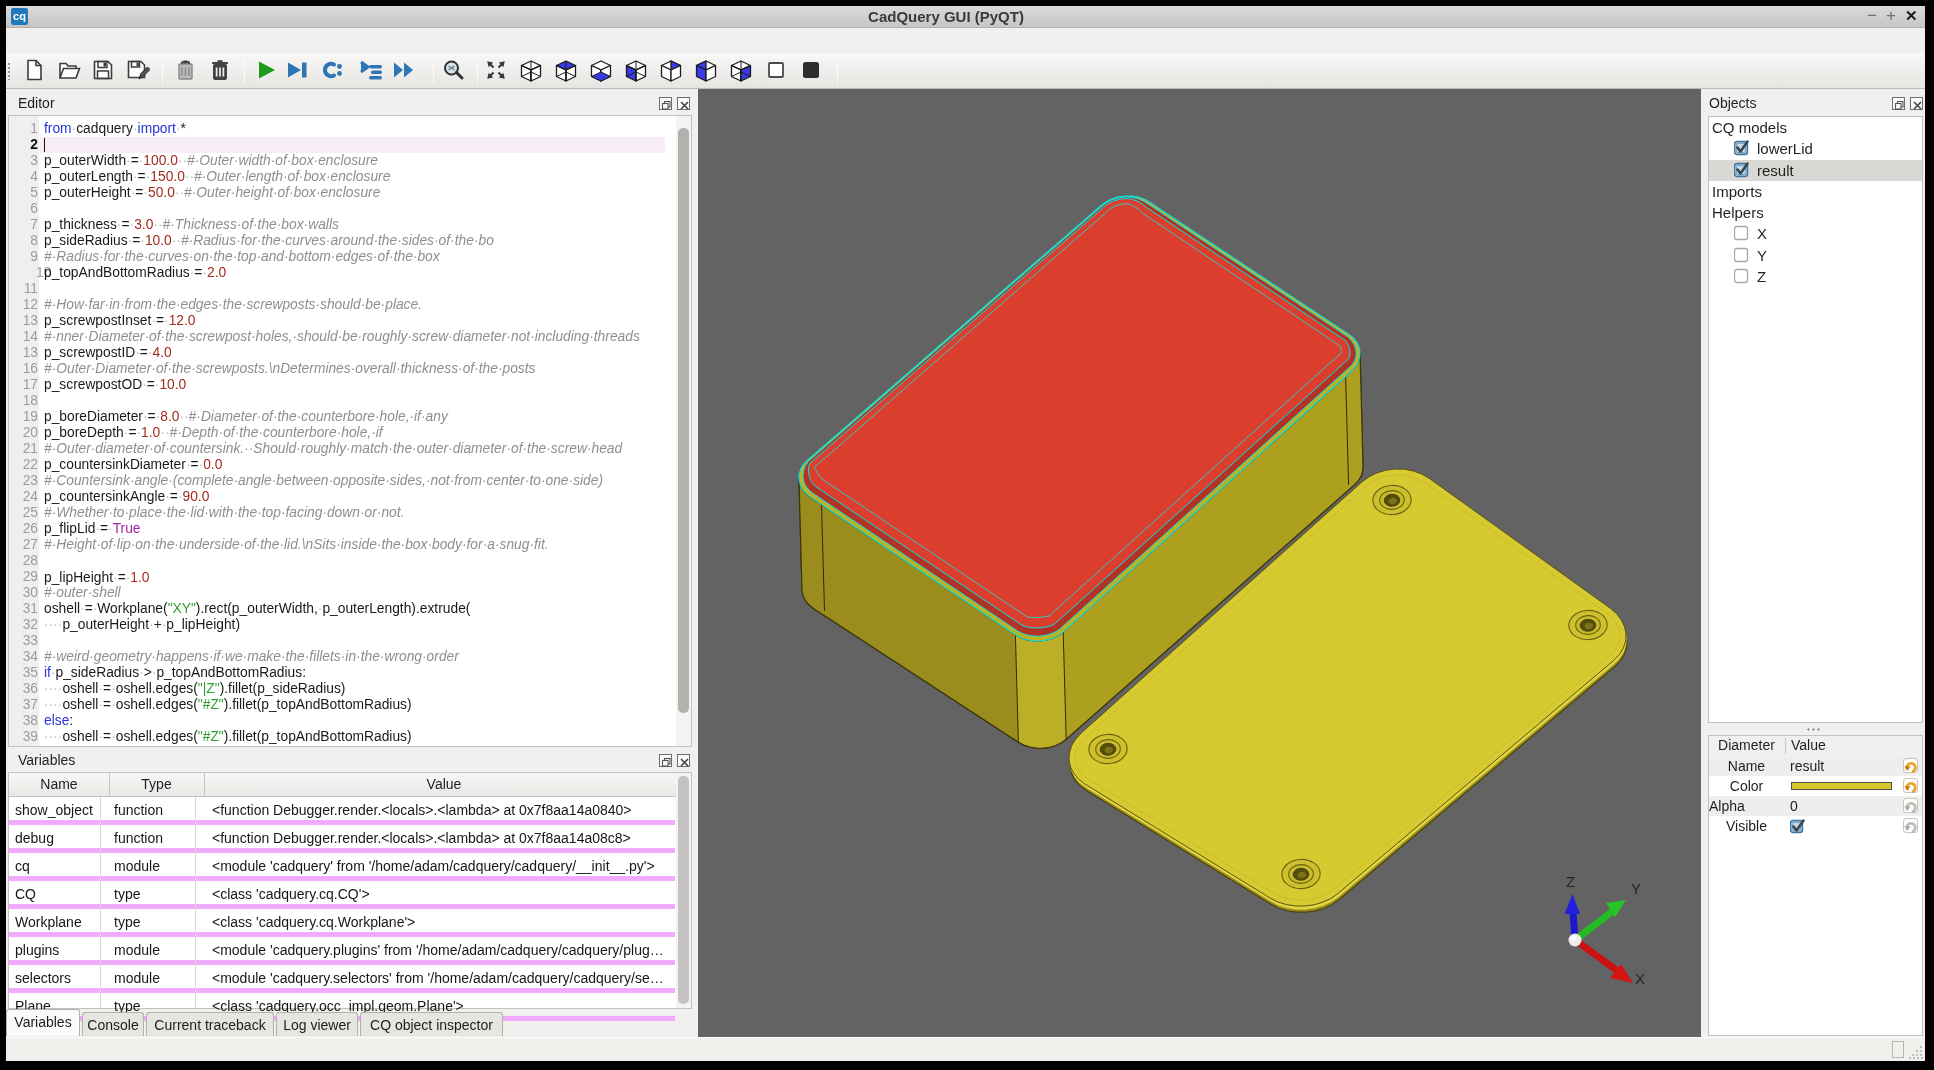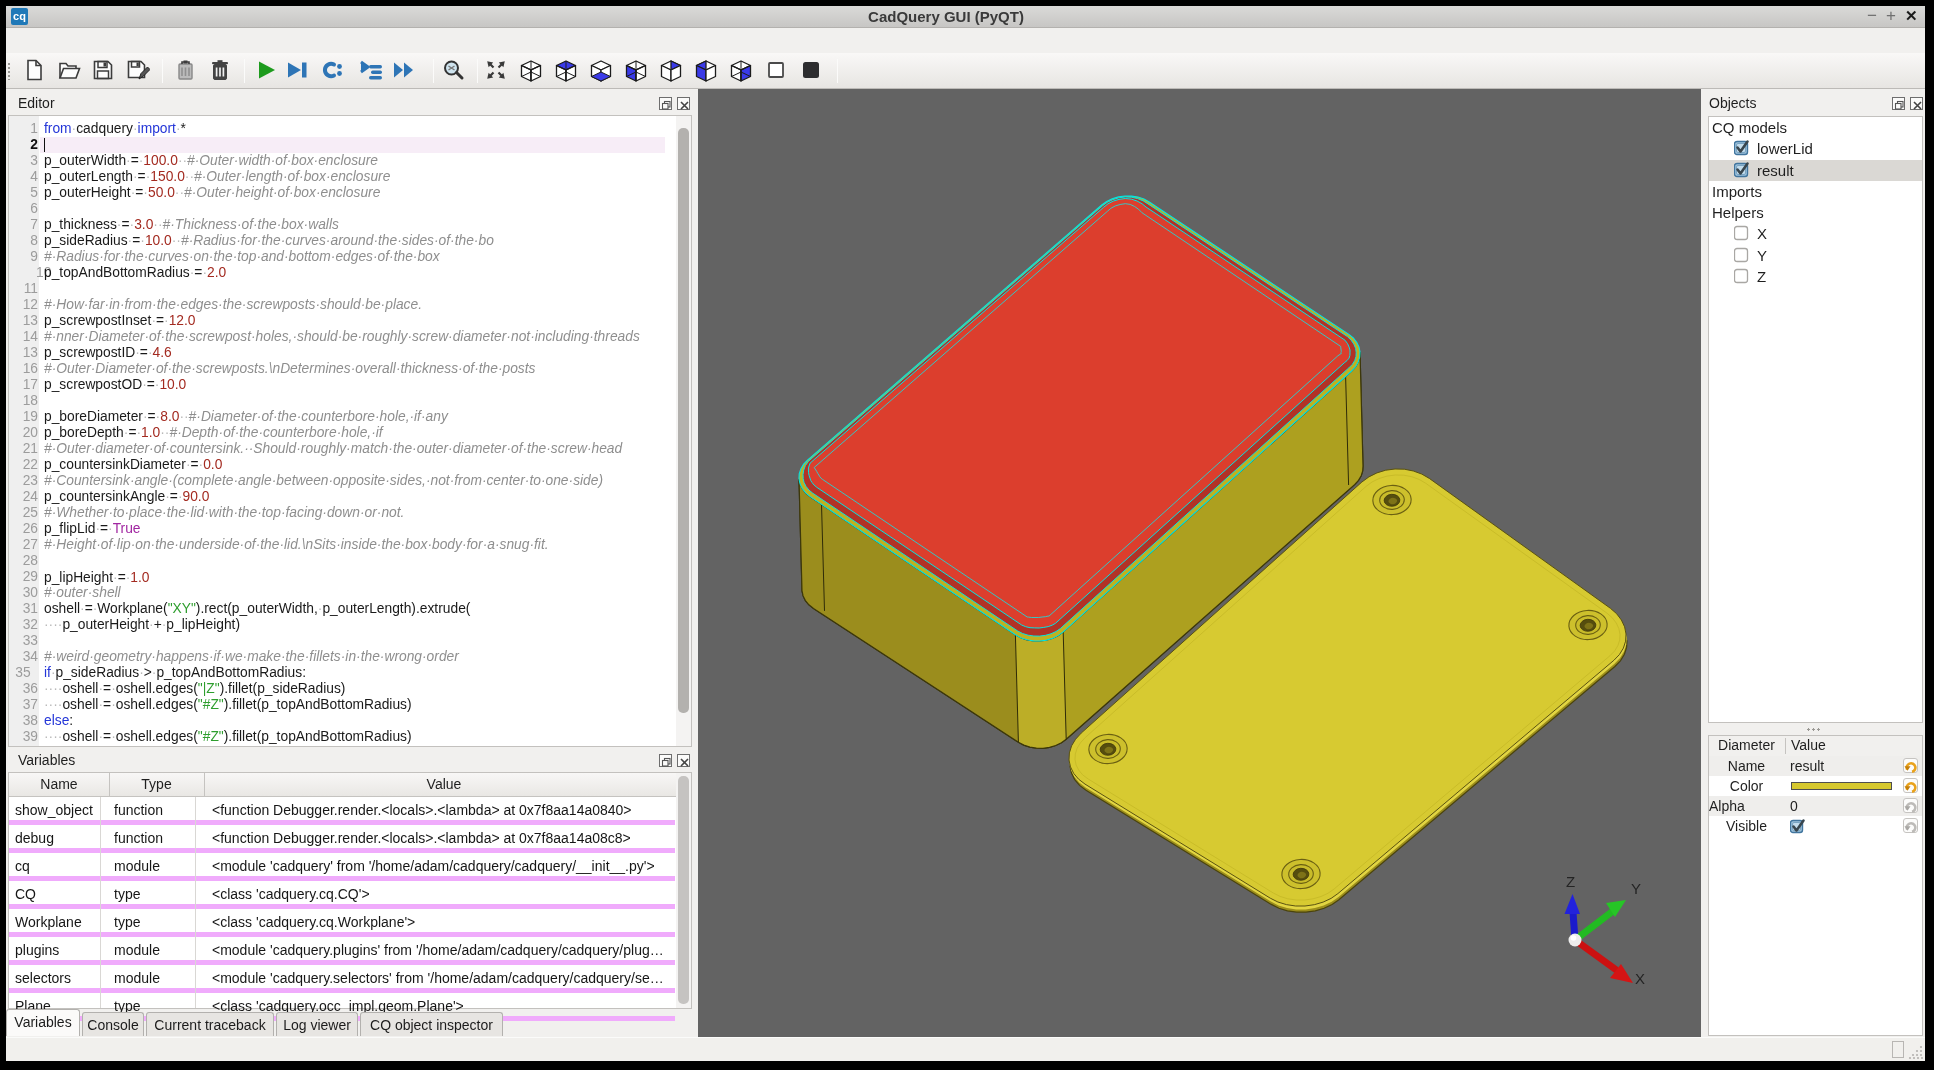--- a/index.html
+++ b/index.html
@@ -199,21 +199,21 @@
       <div style="position:absolute;left:8px;top:265px;width:30px;text-align:right;color:#9c9c9c;padding-left:28px;">10</div>
       <div style="position:absolute;left:44px;top:265px;white-space:pre">p_topAndBottomRadius<i class="d">·</i>=<i class="d">·</i><i class="n">2.0</i></div>
       <div style="position:absolute;left:8px;top:281px;width:30px;text-align:right;color:#9c9c9c;">11</div>
       <div style="position:absolute;left:8px;top:297px;width:30px;text-align:right;color:#9c9c9c;">12</div>
       <div style="position:absolute;left:44px;top:297px;white-space:pre"><i class="c">#·How·far·in·from·the·edges·the·screwposts·should·be·place.</i></div>
       <div style="position:absolute;left:8px;top:313px;width:30px;text-align:right;color:#9c9c9c;">13</div>
       <div style="position:absolute;left:44px;top:313px;white-space:pre">p_screwpostInset<i class="d">·</i>=<i class="d">·</i><i class="n">12.0</i></div>
       <div style="position:absolute;left:8px;top:329px;width:30px;text-align:right;color:#9c9c9c;">14</div>
       <div style="position:absolute;left:44px;top:329px;white-space:pre"><i class="c">#·nner·Diameter·of·the·screwpost·holes,·should·be·roughly·screw·diameter·not·including·threads</i></div>
       <div style="position:absolute;left:8px;top:345px;width:30px;text-align:right;color:#9c9c9c;">13</div>
-      <div style="position:absolute;left:44px;top:345px;white-space:pre">p_screwpostID<i class="d">·</i>=<i class="d">·</i><i class="n">4.6</i></div>
+      <div style="position:absolute;left:44px;top:345px;white-space:pre">p_screwpostID<i class="d">·</i>=<i class="d">·</i><i class="n">4.0</i></div>
       <div style="position:absolute;left:8px;top:361px;width:30px;text-align:right;color:#9c9c9c;">16</div>
       <div style="position:absolute;left:44px;top:361px;white-space:pre"><i class="c">#·Outer·Diameter·of·the·screwposts.\nDetermines·overall·thickness·of·the·posts</i></div>
       <div style="position:absolute;left:8px;top:377px;width:30px;text-align:right;color:#9c9c9c;">17</div>
       <div style="position:absolute;left:44px;top:377px;white-space:pre">p_screwpostOD<i class="d">·</i>=<i class="d">·</i><i class="n">10.0</i></div>
       <div style="position:absolute;left:8px;top:393px;width:30px;text-align:right;color:#9c9c9c;">18</div>
       <div style="position:absolute;left:8px;top:409px;width:30px;text-align:right;color:#9c9c9c;">19</div>
       <div style="position:absolute;left:44px;top:409px;white-space:pre">p_boreDiameter<i class="d">·</i>=<i class="d">·</i><i class="n">8.0</i><i class="d">··</i><i class="c">#·Diameter·of·the·counterbore·hole,·if·any</i></div>
       <div style="position:absolute;left:8px;top:425px;width:30px;text-align:right;color:#9c9c9c;">20</div>
       <div style="position:absolute;left:44px;top:425px;white-space:pre">p_boreDepth<i class="d">·</i>=<i class="d">·</i><i class="n">1.0</i><i class="d">··</i><i class="c">#·Depth·of·the·counterbore·hole,·if</i></div>
       <div style="position:absolute;left:8px;top:441px;width:30px;text-align:right;color:#9c9c9c;">21</div>
@@ -235,21 +235,21 @@
       <div style="position:absolute;left:8px;top:569px;width:30px;text-align:right;color:#9c9c9c;">29</div>
       <div style="position:absolute;left:8px;top:585px;width:30px;text-align:right;color:#9c9c9c;">30</div>
       <div style="position:absolute;left:44px;top:585px;white-space:pre"><i class="c">#·outer·shell</i></div>
       <div style="position:absolute;left:8px;top:601px;width:30px;text-align:right;color:#9c9c9c;">31</div>
       <div style="position:absolute;left:44px;top:601px;white-space:pre">oshell<i class="d">·</i>=<i class="d">·</i>Workplane(<i class="s">"XY"</i>).rect(p_outerWidth,<i class="d">·</i>p_outerLength).extrude(</div>
       <div style="position:absolute;left:8px;top:617px;width:30px;text-align:right;color:#9c9c9c;">32</div>
       <div style="position:absolute;left:44px;top:617px;white-space:pre"><i class="d">····</i>p_outerHeight<i class="d">·</i>+<i class="d">·</i>p_lipHeight)</div>
       <div style="position:absolute;left:8px;top:633px;width:30px;text-align:right;color:#9c9c9c;">33</div>
       <div style="position:absolute;left:8px;top:649px;width:30px;text-align:right;color:#9c9c9c;">34</div>
       <div style="position:absolute;left:44px;top:649px;white-space:pre"><i class="c">#·weird·geometry·happens·if·we·make·the·fillets·in·the·wrong·order</i></div>
-      <div style="position:absolute;left:8px;top:665px;width:30px;text-align:center;color:#9c9c9c;">35</div>
+      <div style="position:absolute;left:8px;top:665px;width:30px;text-align:right;color:#9c9c9c;">35</div>
       <div style="position:absolute;left:44px;top:665px;white-space:pre"><i class="k">if</i><i class="d">·</i>p_sideRadius<i class="d">·</i>&gt;<i class="d">·</i>p_topAndBottomRadius:</div>
       <div style="position:absolute;left:8px;top:681px;width:30px;text-align:right;color:#9c9c9c;">36</div>
       <div style="position:absolute;left:44px;top:681px;white-space:pre"><i class="d">····</i>oshell<i class="d">·</i>=<i class="d">·</i>oshell.edges(<i class="s">"|Z"</i>).fillet(p_sideRadius)</div>
       <div style="position:absolute;left:8px;top:697px;width:30px;text-align:right;color:#9c9c9c;">37</div>
       <div style="position:absolute;left:44px;top:697px;white-space:pre"><i class="d">····</i>oshell<i class="d">·</i>=<i class="d">·</i>oshell.edges(<i class="s">"#Z"</i>).fillet(p_topAndBottomRadius)</div>
       <div style="position:absolute;left:8px;top:713px;width:30px;text-align:right;color:#9c9c9c;">38</div>
       <div style="position:absolute;left:44px;top:713px;white-space:pre"><i class="k">else</i>:</div>
       <div style="position:absolute;left:8px;top:729px;width:30px;text-align:right;color:#9c9c9c;">39</div>
       <div style="position:absolute;left:44px;top:729px;white-space:pre"><i class="d">····</i>oshell<i class="d">·</i>=<i class="d">·</i>oshell.edges(<i class="s">"#Z"</i>).fillet(p_topAndBottomRadius)</div>
     </div>

